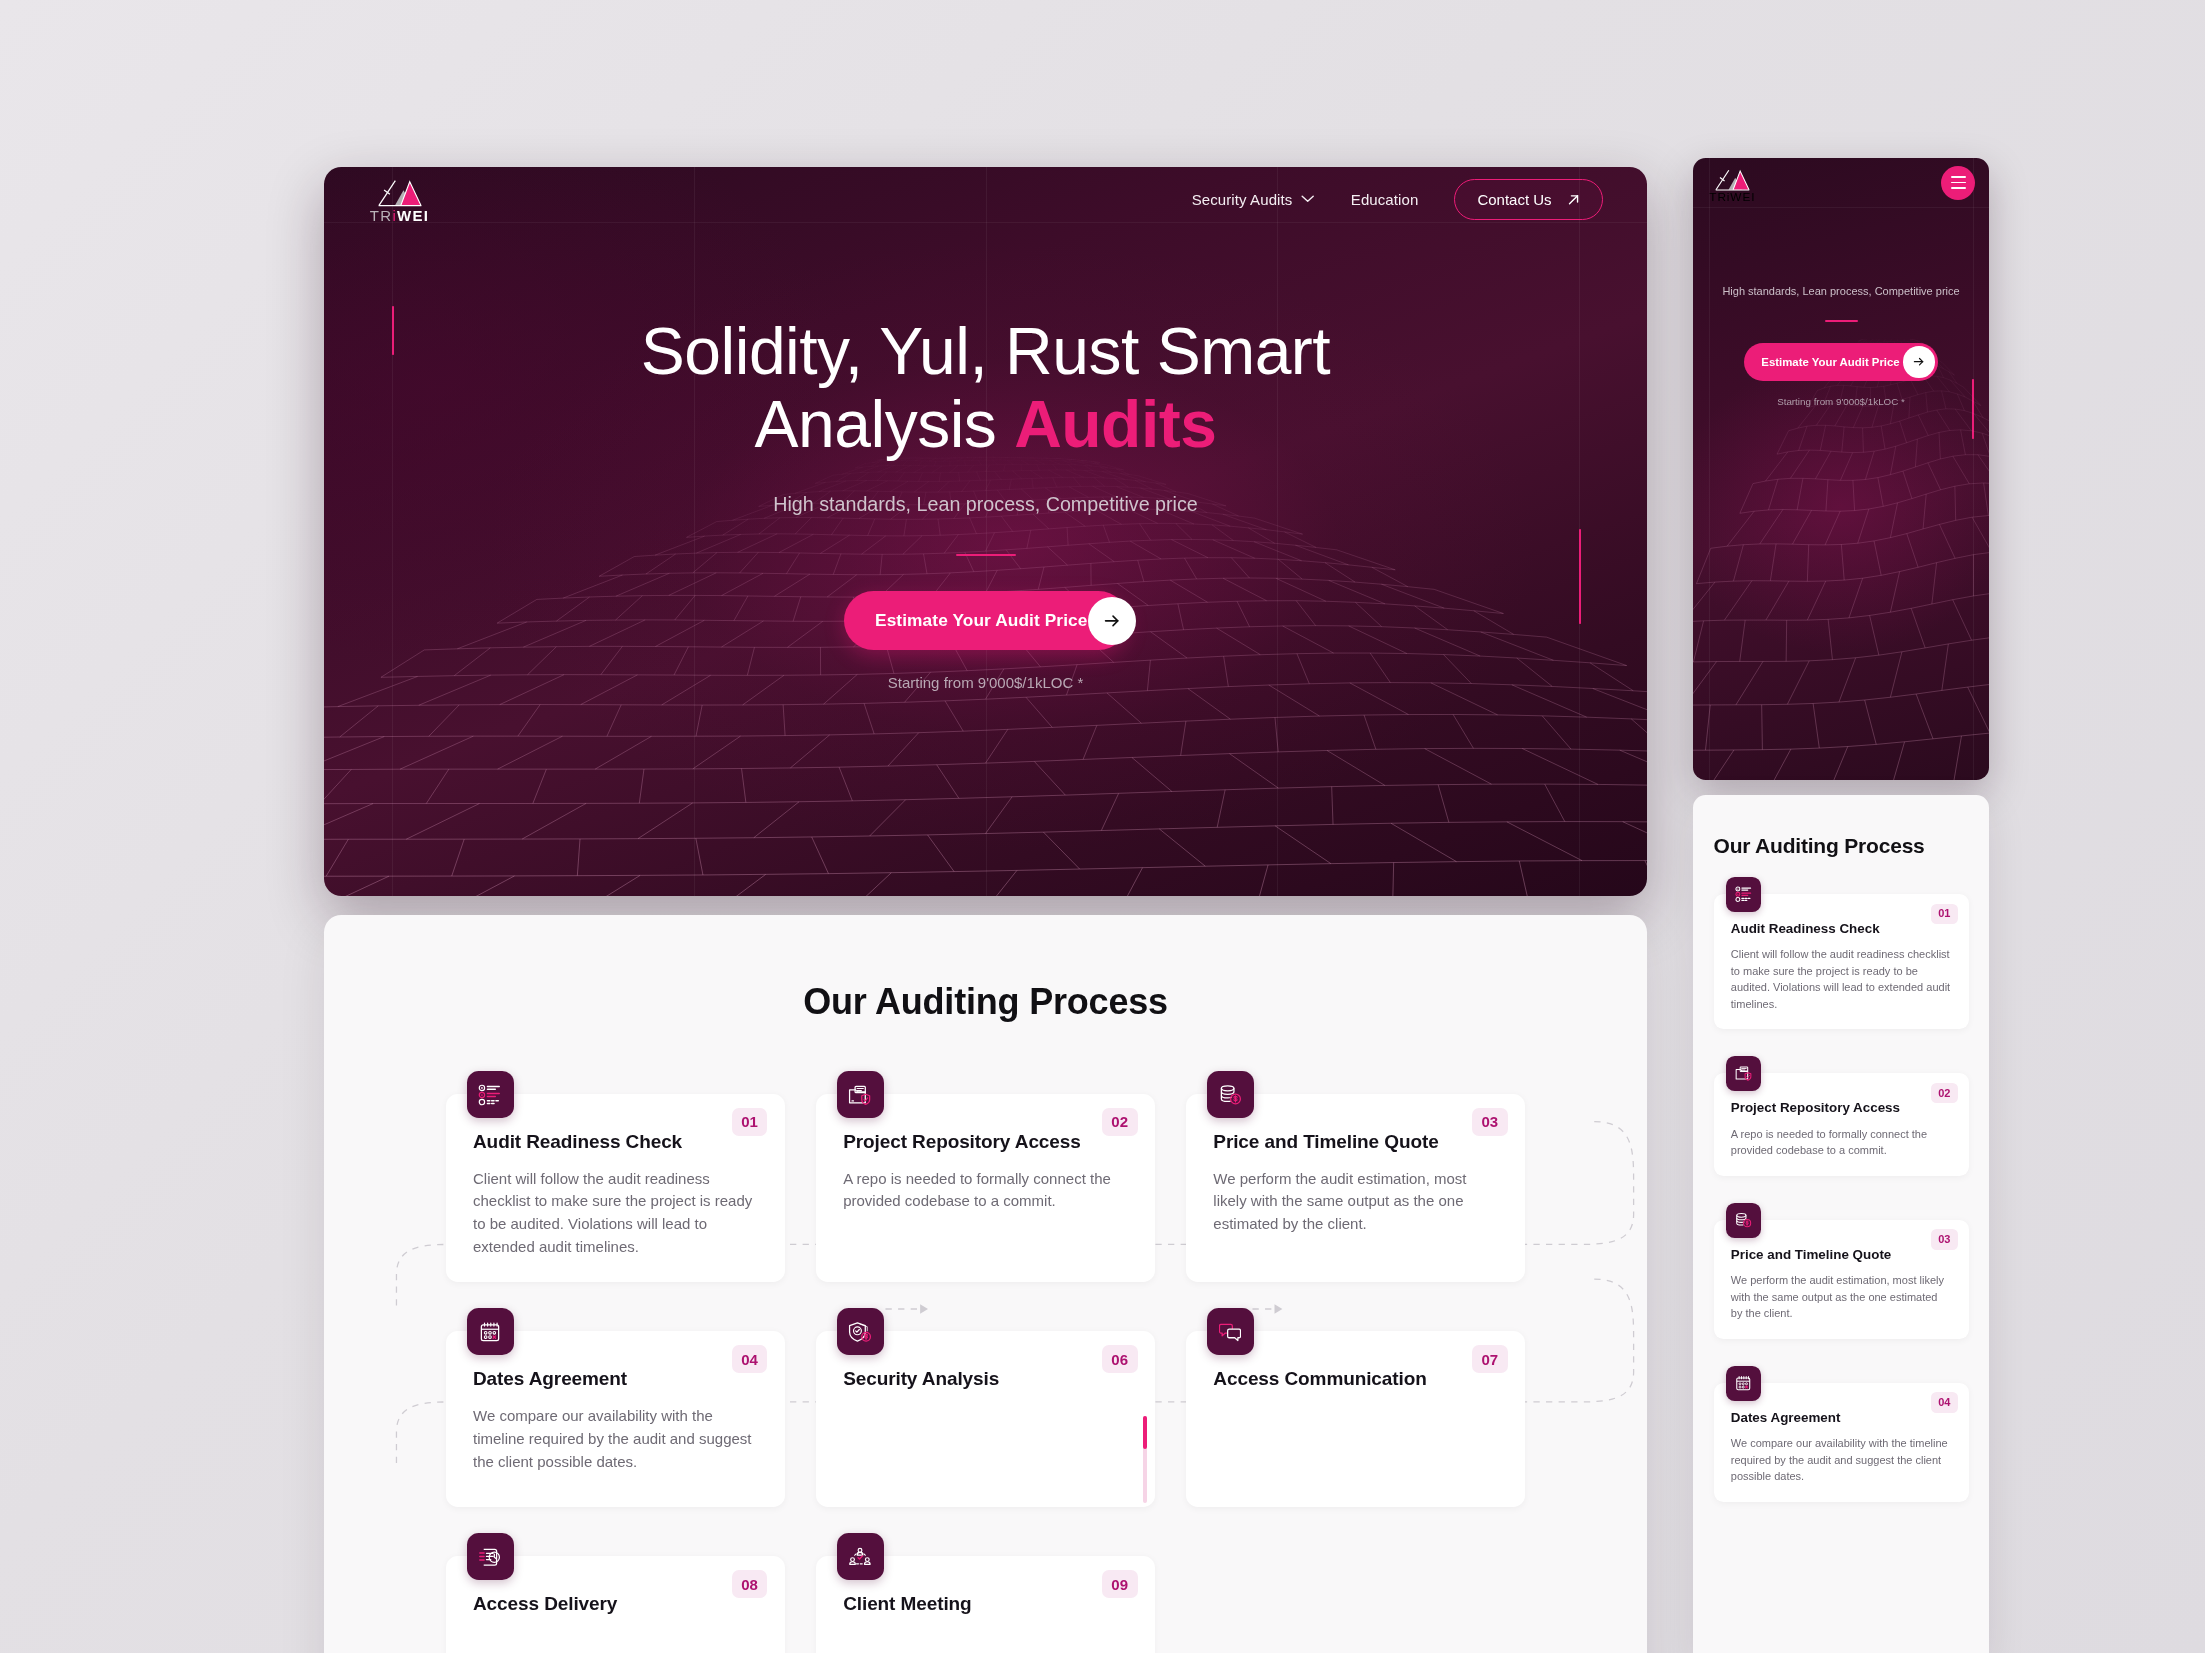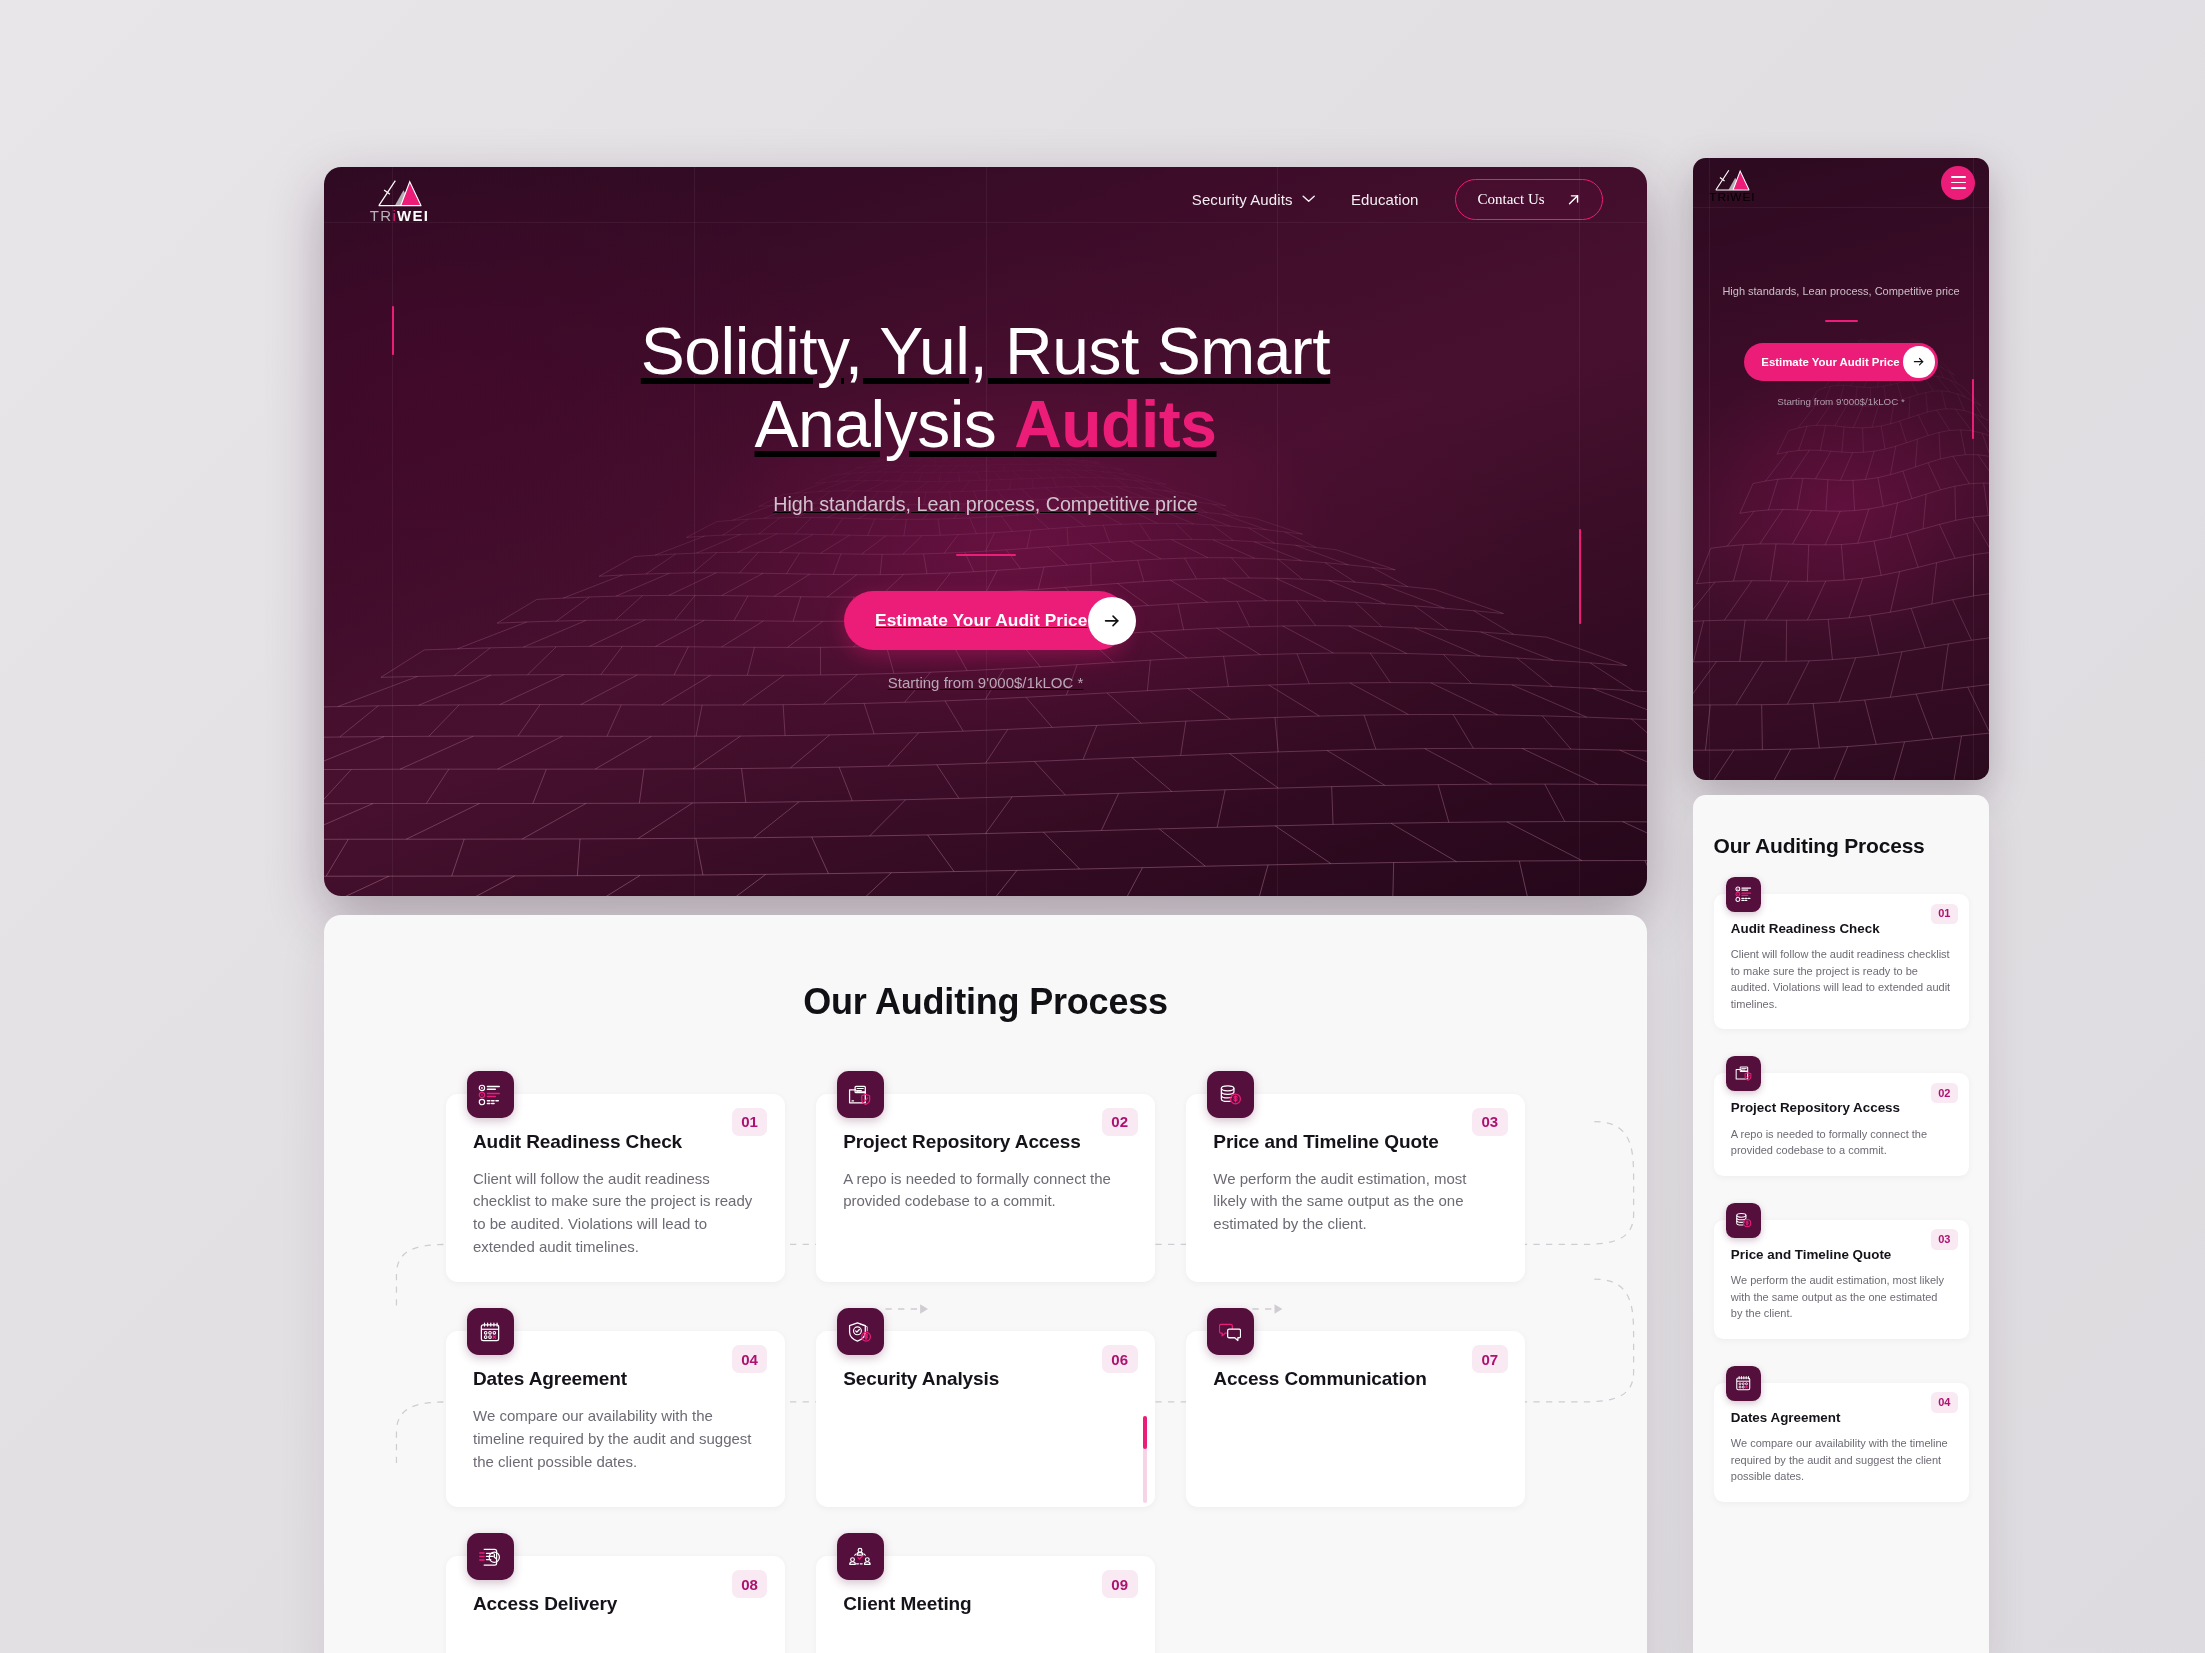--- a/index.html
+++ b/index.html
@@ -115,32 +115,30 @@
   }
   .chev { display: block; }
   .contact-btn {
     border: 1.3px solid #ec1d78;
     border-radius: 787px;
     padding: 11px 22px;
     color: #ffffff;
     font-size: 15px;
     display: flex;
     align-items: center;
-    gap: 22px;
+    gap: 15px;
     cursor: pointer;
     background: rgba(236,29,120,0.04);
-    font-family: Liberation Serif, serif;
   }
 
   .hero-body {
     position: relative;
     z-index: 5;
     text-align: center;
     padding-top: 93px;
-    text-decoration: underline;
   }
   .hero-title {
     color: #ffffff;
     font-size: 66px;
     font-weight: 300;
     line-height: 1.11;
     letter-spacing: -0.5px;
     max-width: 890px;
     margin: 0 auto;
   }

